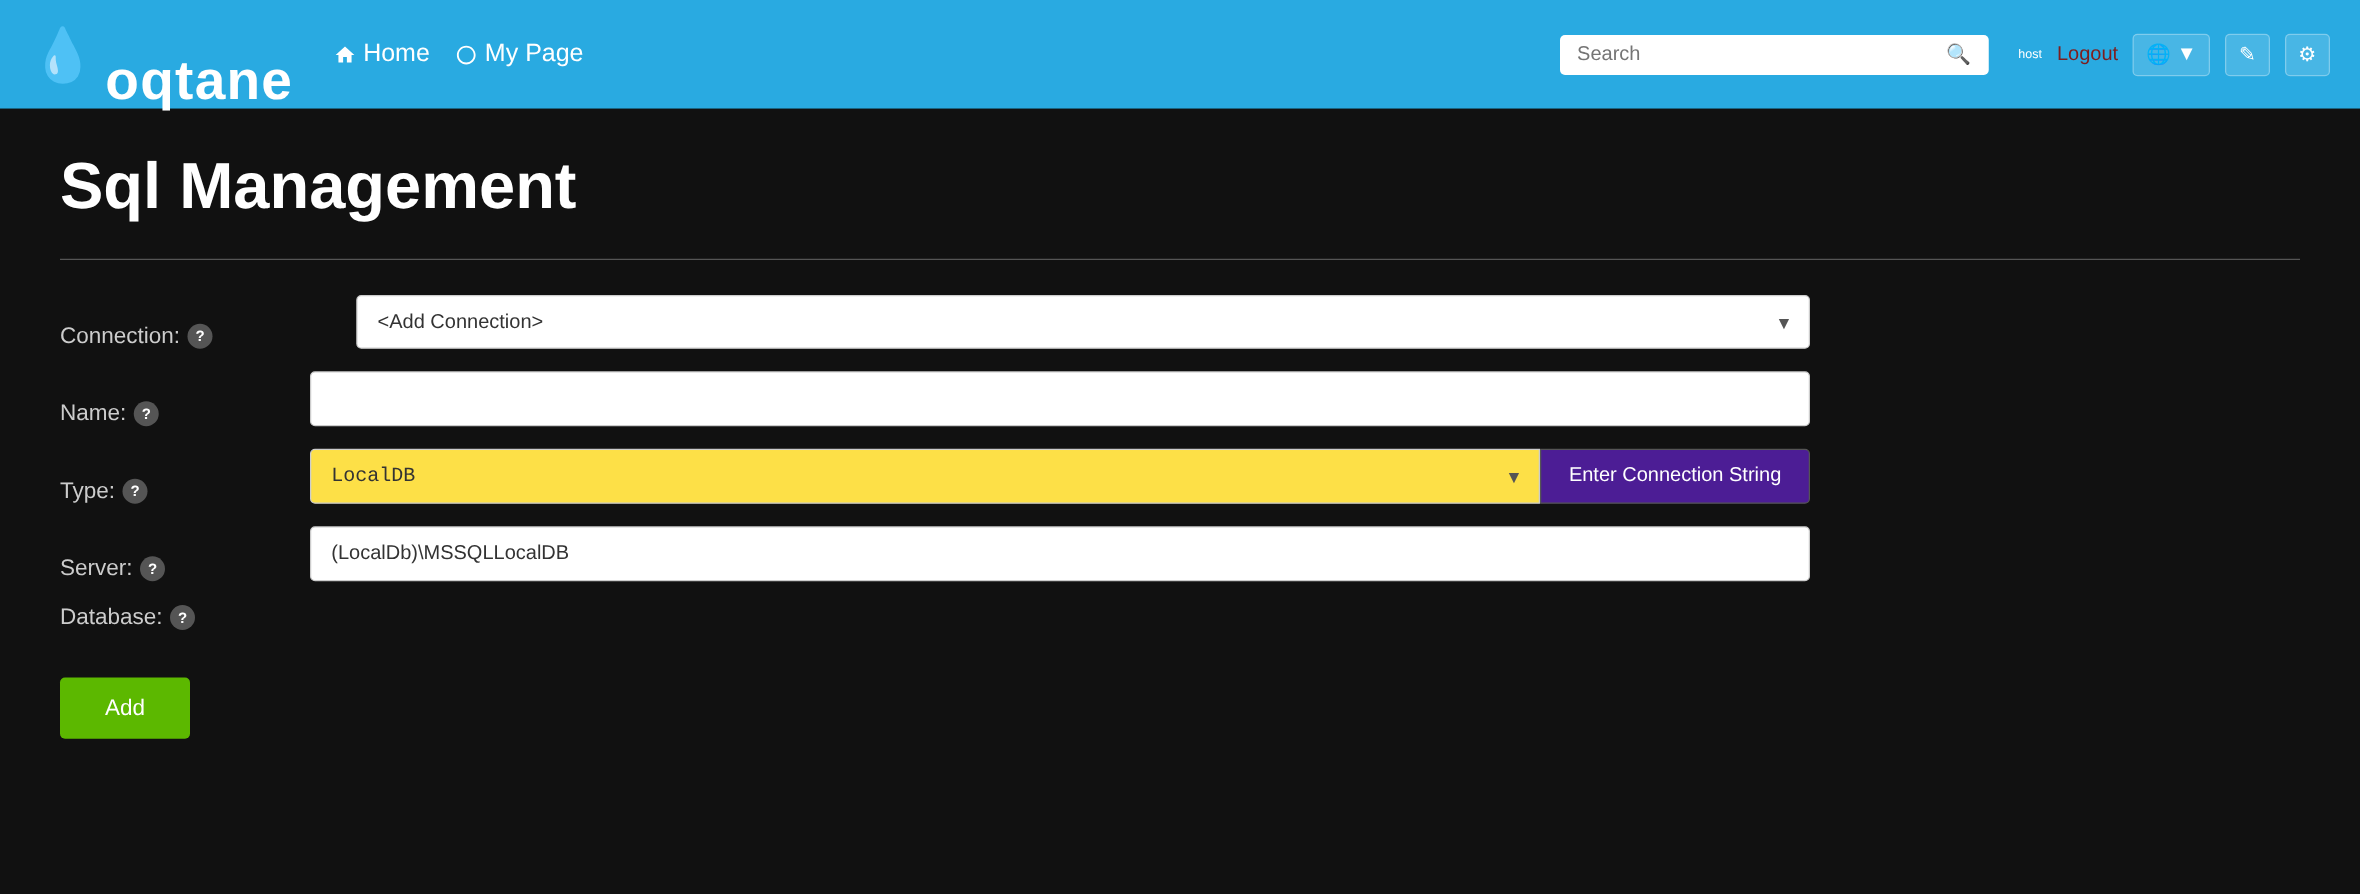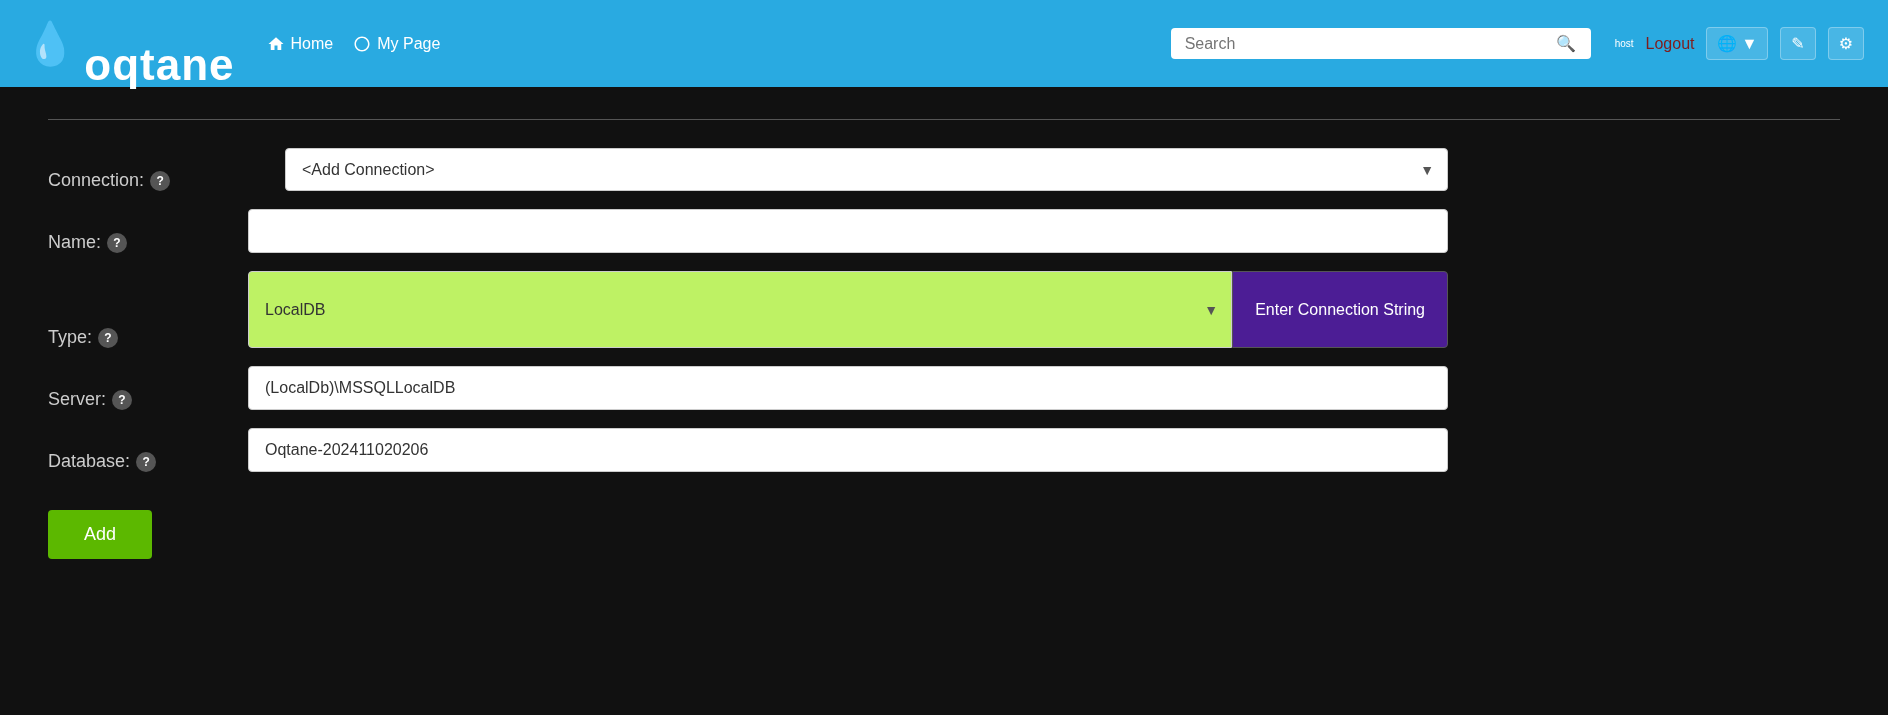--- a/index.html
+++ b/index.html
@@ -35,34 +35,34 @@
     }
     .nav-links {
       display: flex;
       align-items: center;
       gap: 20px;
       flex: 1;
     }
     .nav-link {
       color: #fff;
       text-decoration: none;
-      font-size: 16px;
+      font-size: 20px;
       display: flex;
       align-items: center;
       gap: 6px;
     }
     .nav-link svg { fill: #fff; width: 18px; height: 18px; }
     .search-container {
       display: flex;
       align-items: center;
       background: #fff;
       border-radius: 4px;
       padding: 6px 14px;
       gap: 8px;
-      width: 420px;
+      width: 343px;
       margin: 0 24px;
     }
     .search-input {
       border: none;
       outline: none;
       font-size: 16px;
       flex: 1;
       color: #555;
       background: transparent;
     }
@@ -183,30 +183,31 @@
       align-items: stretch;
       gap: 0;
       flex: 1;
     }
     .type-select-wrapper {
       flex: 1;
       position: relative;
     }
     .type-select-wrapper select {
       width: 100%;
-      padding: 29px 16px;
+      padding: 12px 16px;
       font-size: 16px;
       border: 1px solid #ccc;
       border-radius: 4px 0 0 4px;
-      background: #bef264;
+      background: #fde047;
       color: #333;
       outline: none;
       appearance: none;
       -webkit-appearance: none;
       cursor: pointer;
+      font-family: Liberation Mono, monospace;
     }
     .type-select-arrow {
       position: absolute;
       right: 14px;
       top: 50%;
       transform: translateY(-50%);
       pointer-events: none;
       color: #555;
       font-size: 14px;
     }
@@ -275,20 +276,21 @@
     <button class="navbar-icon-btn">
       <span>✎</span>
     </button>
     <button class="navbar-icon-btn">
       <span>⚙</span>
     </button>
   </div>
 </nav>
 
 <main class="main-content">
+  <h1 class="page-title">Sql Management</h1>
   <hr class="divider">
 
   <div class="form-section">
 
     
     <div class="form-row">
       <div class="form-label">
         <span>Connection:</span>
         <span class="help-icon">?</span>
       </div>
@@ -342,23 +344,20 @@
         <input class="form-input" type="text" value="(LocalDb)\MSSQLLocalDB" style="">
       </div>
     </div>
 
     
     <div class="form-row">
       <div class="form-label">
         <span>Database:</span>
         <span class="help-icon">?</span>
       </div>
-      <div class="form-control-wrapper">
-        <input class="form-input" type="text" value="Oqtane-202411020206" style="">
-      </div>
     </div>
 
     
     <button class="add-btn">
       <span>Add</span>
     </button>
 
   </div>
 </main>
 

